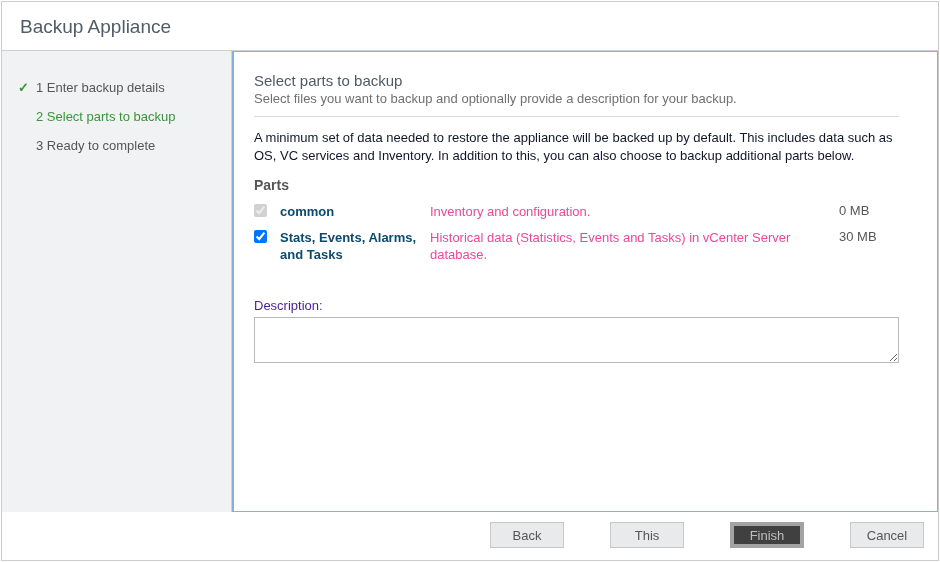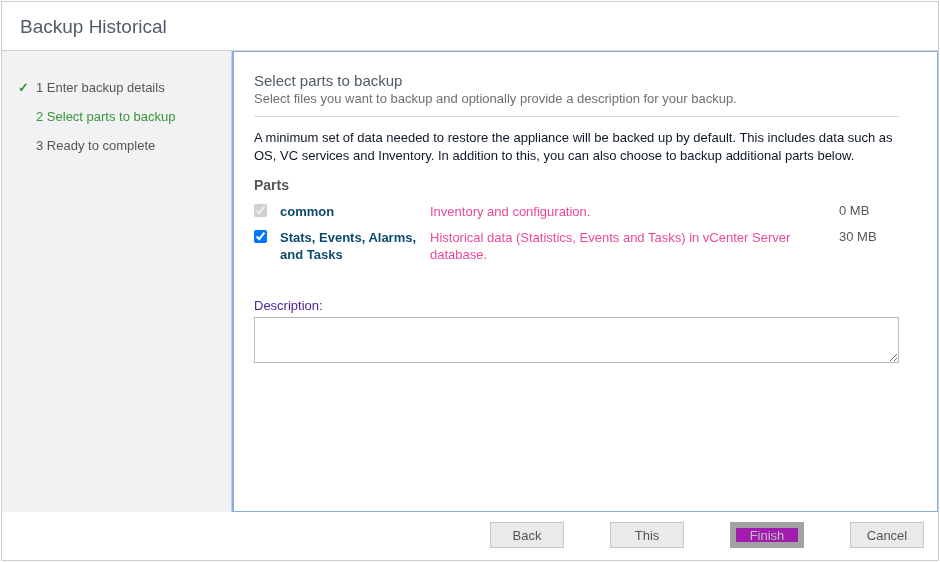--- a/index.html
+++ b/index.html
@@ -162,32 +162,32 @@
       height: 26px;
       padding: 0 12px;
       font-size: 13px;
       border: 1px solid #c7c7c7;
       background: #e9eaeb;
       color: #565656;
       cursor: pointer;
       margin-left: 38px;
     }
     .btn.disabled {
-      background: #a21caf;
+      background: #404040;
       color: #bdbdbd;
-      border: 6px solid #a3a3a3;
+      border: 4px solid #a3a3a3;
       cursor: default;
     }
   </style>
 </head>
 <body>
 
 <div class="dialog">
   <div class="dialog-header">
-    <div class="dialog-title">Backup Historical</div>
+    <div class="dialog-title">Backup Appliance</div>
   </div>
 
   <div class="dialog-body">
     <div class="sidebar">
 
     <div class="step">
           <span class="check">✓</span>
           <span class="num-label">1 Enter backup details</span>
         </div>
         <div class="step active">

